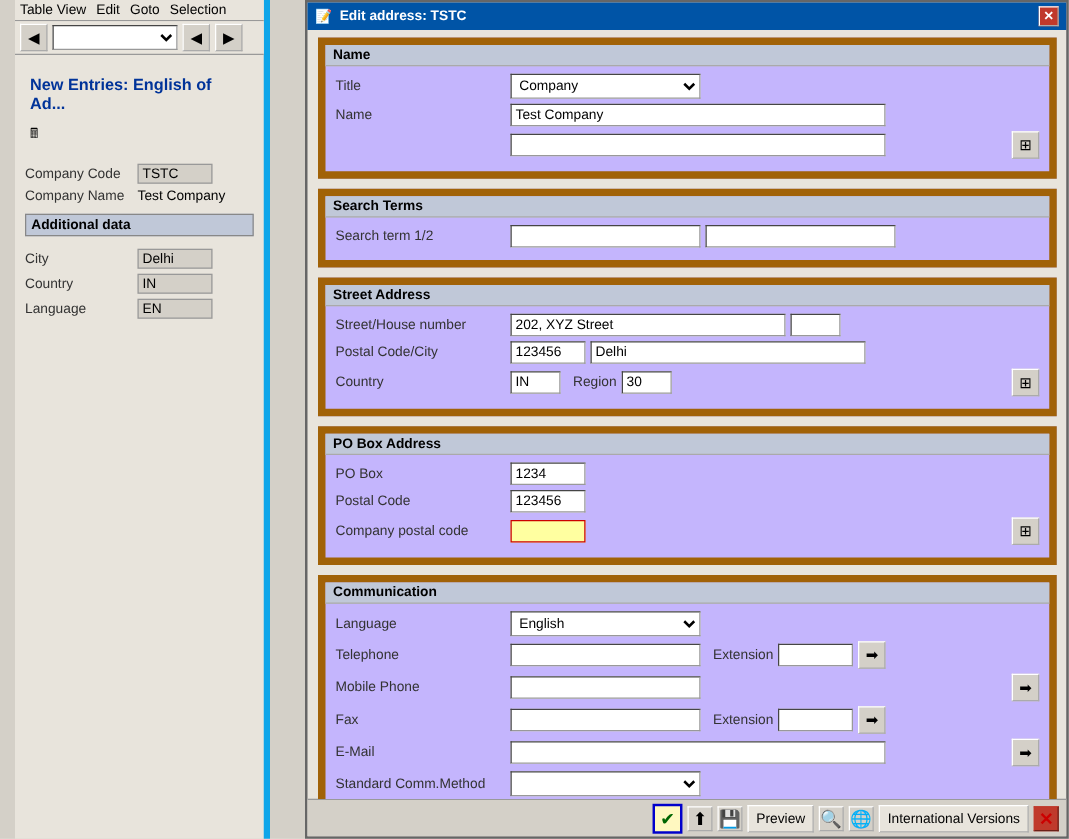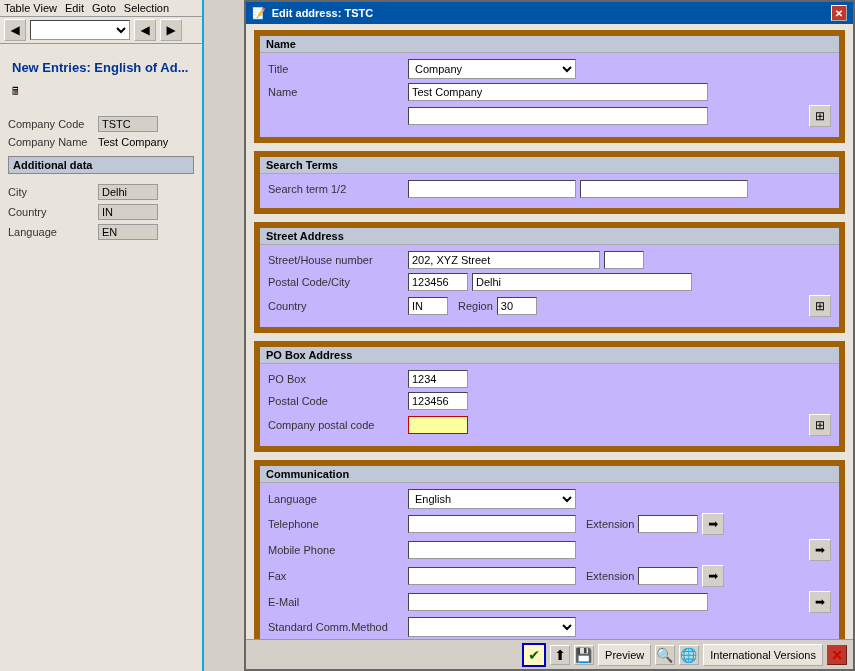--- a/index.html
+++ b/index.html
@@ -1,24 +1,24 @@
 <!DOCTYPE html>
 <html><head>
   <meta charset="utf-8">
   <style>
     * { box-sizing: border-box; margin: 0; padding: 0; }
     body { font-family: Arial, sans-serif; font-size: 11px; background: #d4d0c8; width: 855px; height: 671px; overflow: hidden; }
 
     
     .left-panel {
       position: absolute;
-      left: 0; top: 0;
+      left: 12px; top: 0;
       width: 204px; height: 671px;
       background: #e8e4dc;
-      border-right: 2px solid #0ea5e9;
+      border-right: 5px solid #0ea5e9;
     }
 
     .menu-bar {
       display: flex;
       align-items: center;
       background: #e8e4dc;
       border-bottom: 1px solid #999;
       padding: 2px 4px;
       gap: 8px;
       font-size: 11px;
@@ -157,22 +157,22 @@
       color: #333;
       flex-shrink: 0;
     }
     .form-input {
       height: 18px;
       border: 1px inset #999;
       background: white;
       font-size: 11px;
       padding: 1px 3px;
     }
-    .form-input-wide { width: 192px; }
-    .form-input-medium { width: 168px; }
+    .form-input-wide { width: 220px; }
+    .form-input-medium { width: 152px; }
     .form-input-small { width: 60px; }
     .form-input-xsmall { width: 40px; }
     .form-input-large { width: 300px; }
 
     .form-select {
       height: 20px;
       border: 1px inset #999;
       background: white;
       font-size: 11px;
       padding: 0 2px;

